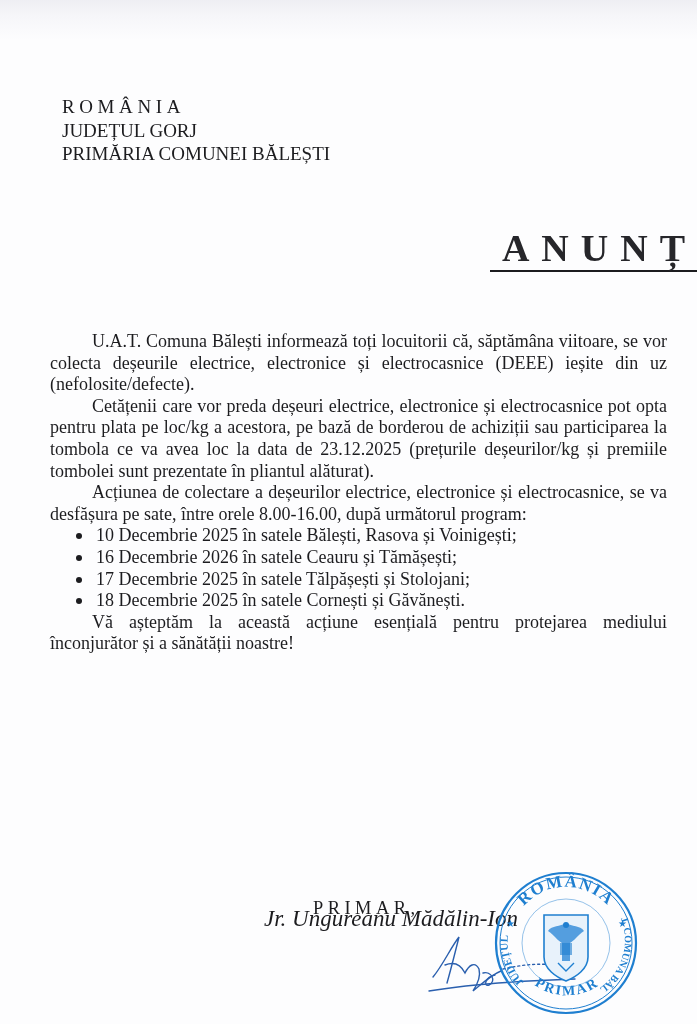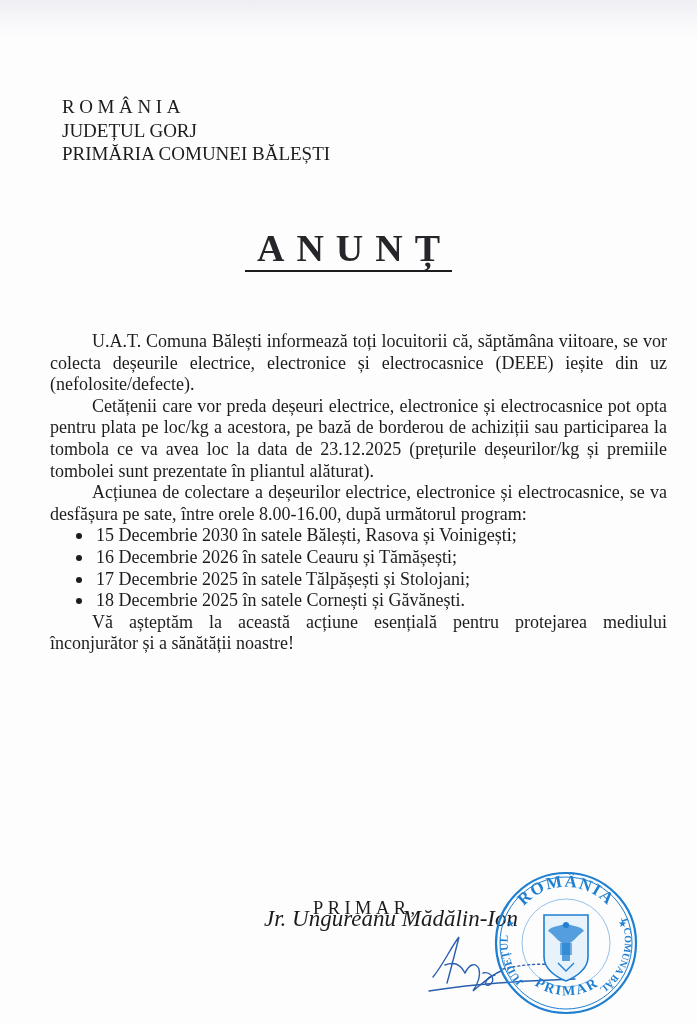--- a/index.html
+++ b/index.html
@@ -33,21 +33,21 @@
       white-space: nowrap;
     }
     .header .spaced {
       letter-spacing: 4.6px;
     }
     .title {
       position: absolute;
       left: 0;
       width: 697px;
       top: 228px;
-      text-align: center;
+      text-align: right;
     }
     .title span {
       display: inline-block;
       font-size: 38px;
       letter-spacing: 12px;
       padding-left: 12px;
       line-height: 40px;
       border-bottom: 2.5px solid #1c1c1f;
       padding-bottom: 2px;
       font-weight: bold;
@@ -141,21 +141,21 @@
 
 <div class="title">
   <span>ANUNȚ</span>
 </div>
 
 <div class="body">
   <p class="para last-left">U.A.T. Comuna Bălești informează toți locuitorii că, săptămâna viitoare, se vor colecta deșeurile electrice, electronice și electrocasnice (DEEE) ieșite din uz (nefolosite/defecte).</p>
   <p class="para last-left">Cetățenii care vor preda deșeuri electrice, electronice și electrocasnice pot opta pentru plata pe loc/kg a acestora, pe bază de borderou de  achiziții sau participarea la tombola ce va avea loc la data de 23.12.2025 (prețurile deșeurilor/kg și premiile tombolei sunt prezentate în pliantul alăturat).</p>
   <p class="para last-left">Acțiunea de colectare a deșeurilor electrice, electronice și electrocasnice, se va desfășura pe sate, între orele 8.00-16.00, după următorul program:</p>
   <ul class="schedule">
-    <li><span class="bullet"></span><span>15 Decembrie 2030 în satele Bălești, Rasova și Voinigești;</span></li>
+    <li><span class="bullet"></span><span>10 Decembrie 2025 în satele Bălești, Rasova și Voinigești;</span></li>
     <li><span class="bullet"></span><span>16 Decembrie 2026 în satele Ceauru și Tămășești;</span></li>
     <li><span class="bullet"></span><span>17 Decembrie 2025 în satele Tălpășești și Stolojani;</span></li>
     <li><span class="bullet"></span><span>18 Decembrie 2025 în satele Cornești și Găvănești.</span></li>
   </ul>
   <p class="para last-left">Vă așteptăm la această acțiune esențială pentru protejarea mediului înconjurător și a sănătății noastre!</p>
 </div>
 
 <div class="signature-block">
   <span class="primar-title">PRIMAR,</span>
   <span class="primar-name">Jr. Ungureanu Mădălin-Ion</span>

